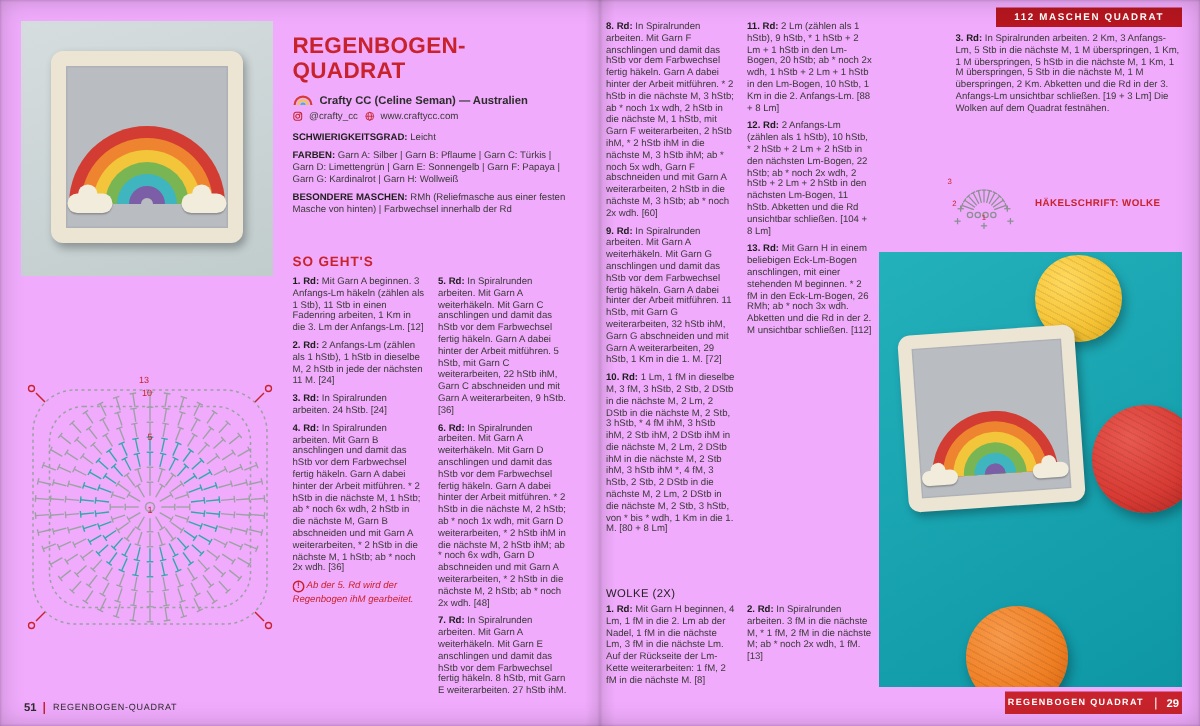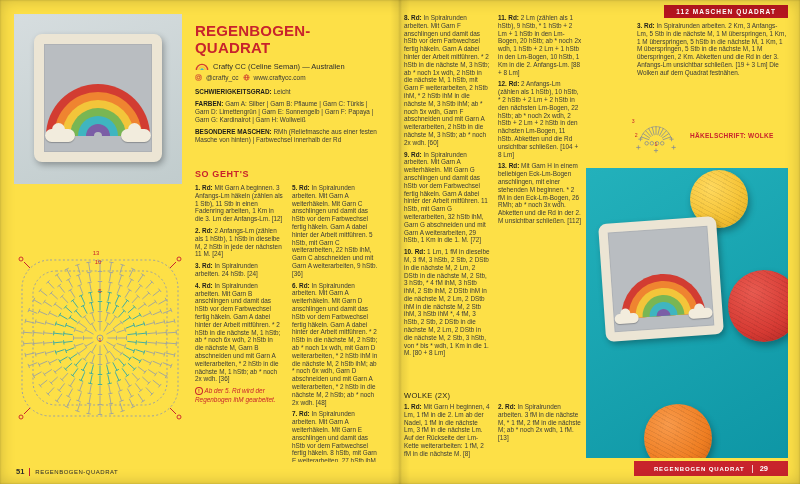--- a/index.html
+++ b/index.html
@@ -1,19 +1,19 @@
 <!DOCTYPE html>
 <html><head>
 <meta charset="utf-8">
 <style>
   * { margin:0; padding:0; box-sizing:border-box; }
   html,body { background:#8f8d8a; }
   #spread {
     position:relative; width:800px; height:484px; margin:0 auto;
-    background:#fde047; overflow:hidden;
+    background:#f0abfc; overflow:hidden;
     font-family:"Liberation Sans", sans-serif; color:#3a3a38;
   }
   #spread::after{ content:""; position:absolute; inset:0; pointer-events:none;
     box-shadow:inset 0 0 16px rgba(0,0,0,.20), inset 0 0 2px rgba(0,0,0,.25); }
   .spine { position:absolute; left:390px; top:0; width:20px; height:100%; pointer-events:none;
     background:linear-gradient(90deg, rgba(0,0,0,0) 0%, rgba(0,0,0,.08) 40%, rgba(0,0,0,.17) 50%, rgba(0,0,0,.08) 60%, rgba(0,0,0,0) 100%); }
 
   
   .photo { position:absolute; overflow:hidden; }
   #photo-left { left:14px; top:14px; width:168px; height:170px;
@@ -51,21 +51,21 @@
   
   #main-chart  { position:absolute; left:12px; top:192px; width:176px; height:272px; }
   #wolke-chart { position:absolute; left:628px; top:110px; width:56px; height:50px; }
   #hs-label { position:absolute; left:690px; top:132px; width:100px;
     font-size:6.5px; font-weight:bold; letter-spacing:.3px; color:#c8232c; }
 
   
   #header { position:absolute; left:195px; top:22px; width:186px; }
   .title { color:#c8232c; font-size:15px; font-weight:bold; letter-spacing:.2px; }
   .designer-row { display:flex; align-items:center; gap:4px; margin-top:6px;
-    font-size:7.5px; font-weight:normal; color:#2c2c2b; }
+    font-size:7.5px; font-weight:bold; color:#2c2c2b; }
   .logo-svg { width:14px; height:9px; flex:0 0 auto; }
   .social { display:flex; align-items:center; gap:4px; margin-top:3px; font-size:6.5px; color:#3a3a38; }
   .icon-svg { width:7px; height:7px; color:#c8232c; flex:0 0 auto; }
   .info { margin-top:7px; font-size:6.4px; line-height:8px; }
   .info-row { margin-top:4px; }
   .info b { color:#1d1d1c; }
   #sogehts { position:absolute; left:195px; top:169px; color:#c8232c;
     font-weight:bold; font-size:9px; letter-spacing:.6px; }
 
   .col { position:absolute; font-size:6.4px; line-height:7.8px; color:#3a3a38; overflow:hidden; }
@@ -85,21 +85,21 @@
     font-size:7.5px; font-weight:normal; color:#1d1d1c; letter-spacing:.3px; }
 
   
   #badge { position:absolute; right:12px; top:5px; background:#b5161f; color:#fff;
     font-size:6.5px; font-weight:bold; letter-spacing:1.1px; padding:3px 12px; }
   #footer-left { position:absolute; left:16px; bottom:8px; display:flex; align-items:center;
     gap:5px; font-size:6px; letter-spacing:.5px; color:#2c2c2b; }
   #footer-left .pg { font-weight:bold; font-size:7.5px; letter-spacing:0; }
   .fdiv { width:1px; height:8px; background:#c8232c; }
   #footer-right { position:absolute; right:12px; bottom:8px; background:#c8232c; color:#fff;
-    display:flex; align-items:center; gap:7px; padding:3px 20px;
+    display:flex; align-items:center; gap:7px; padding:3px 2px;
     font-size:6px; font-weight:bold; letter-spacing:.9px; }
   #footer-right .pg { font-size:7.5px; letter-spacing:0; }
   .fdivw { width:1px; height:8px; background:rgba(255,255,255,.75); }
 </style>
 </head>
 <body>
 
 <div id="spread">
 
   <div class="photo" id="photo-left">

